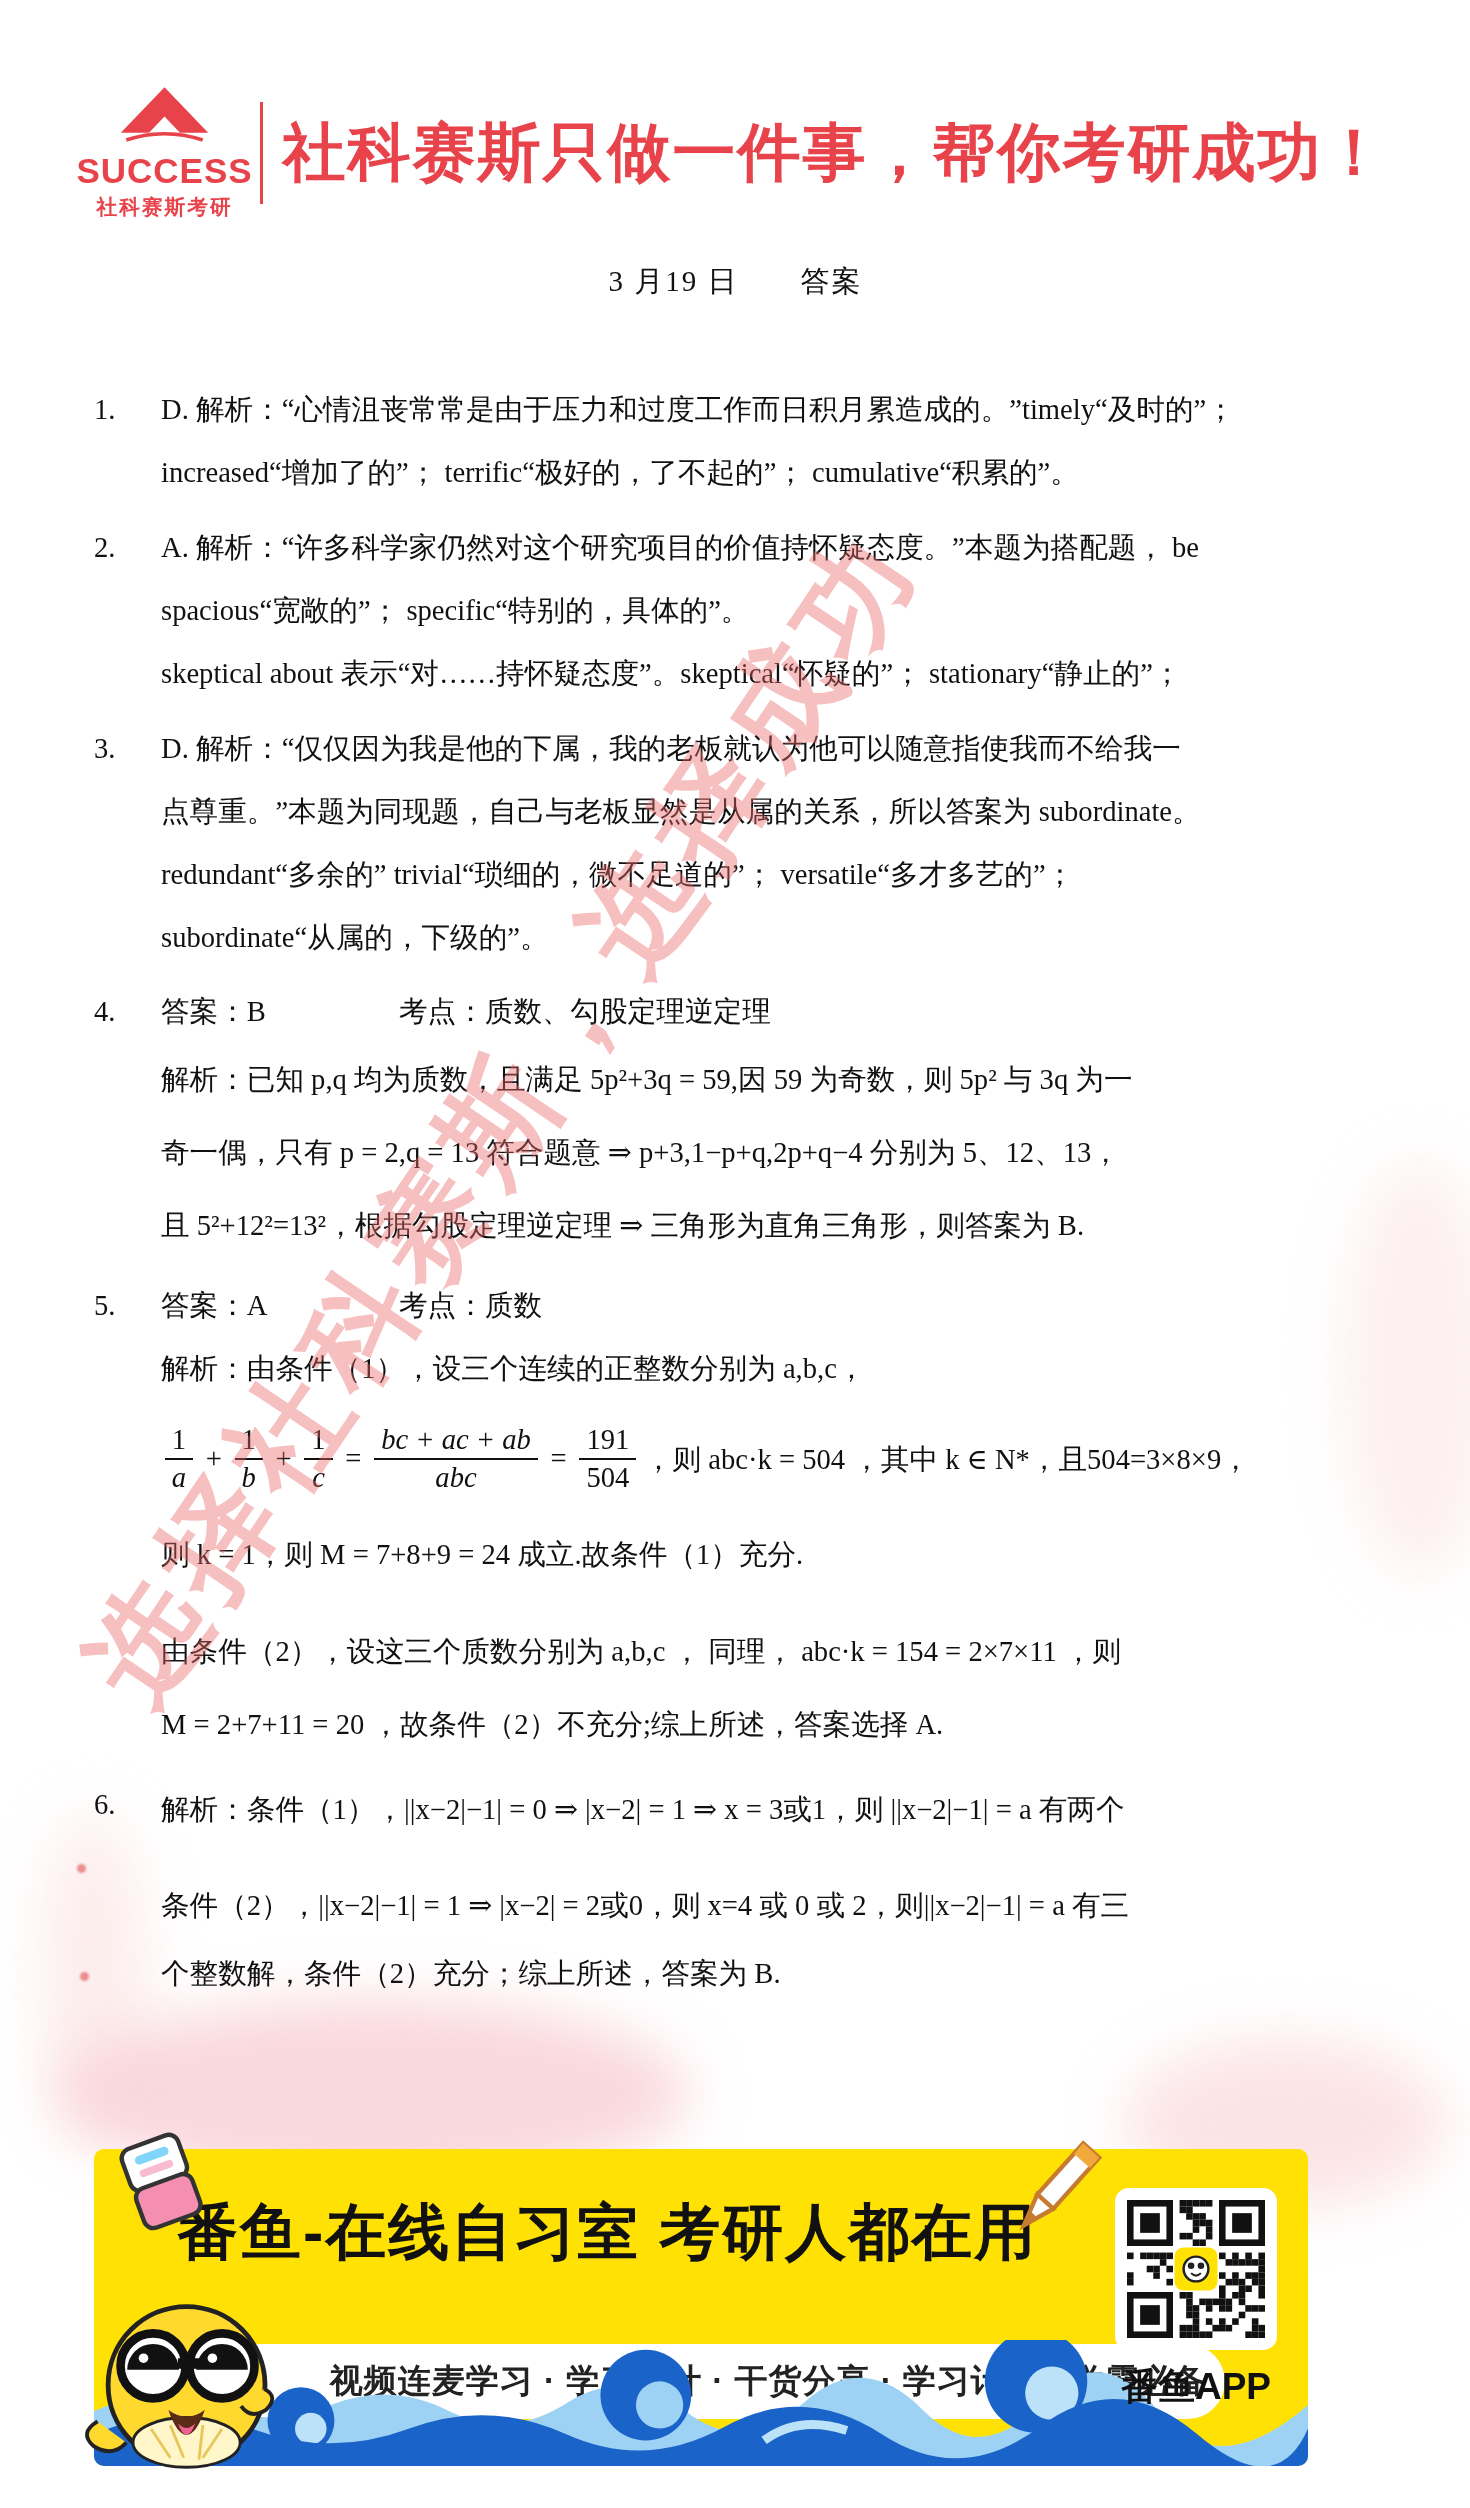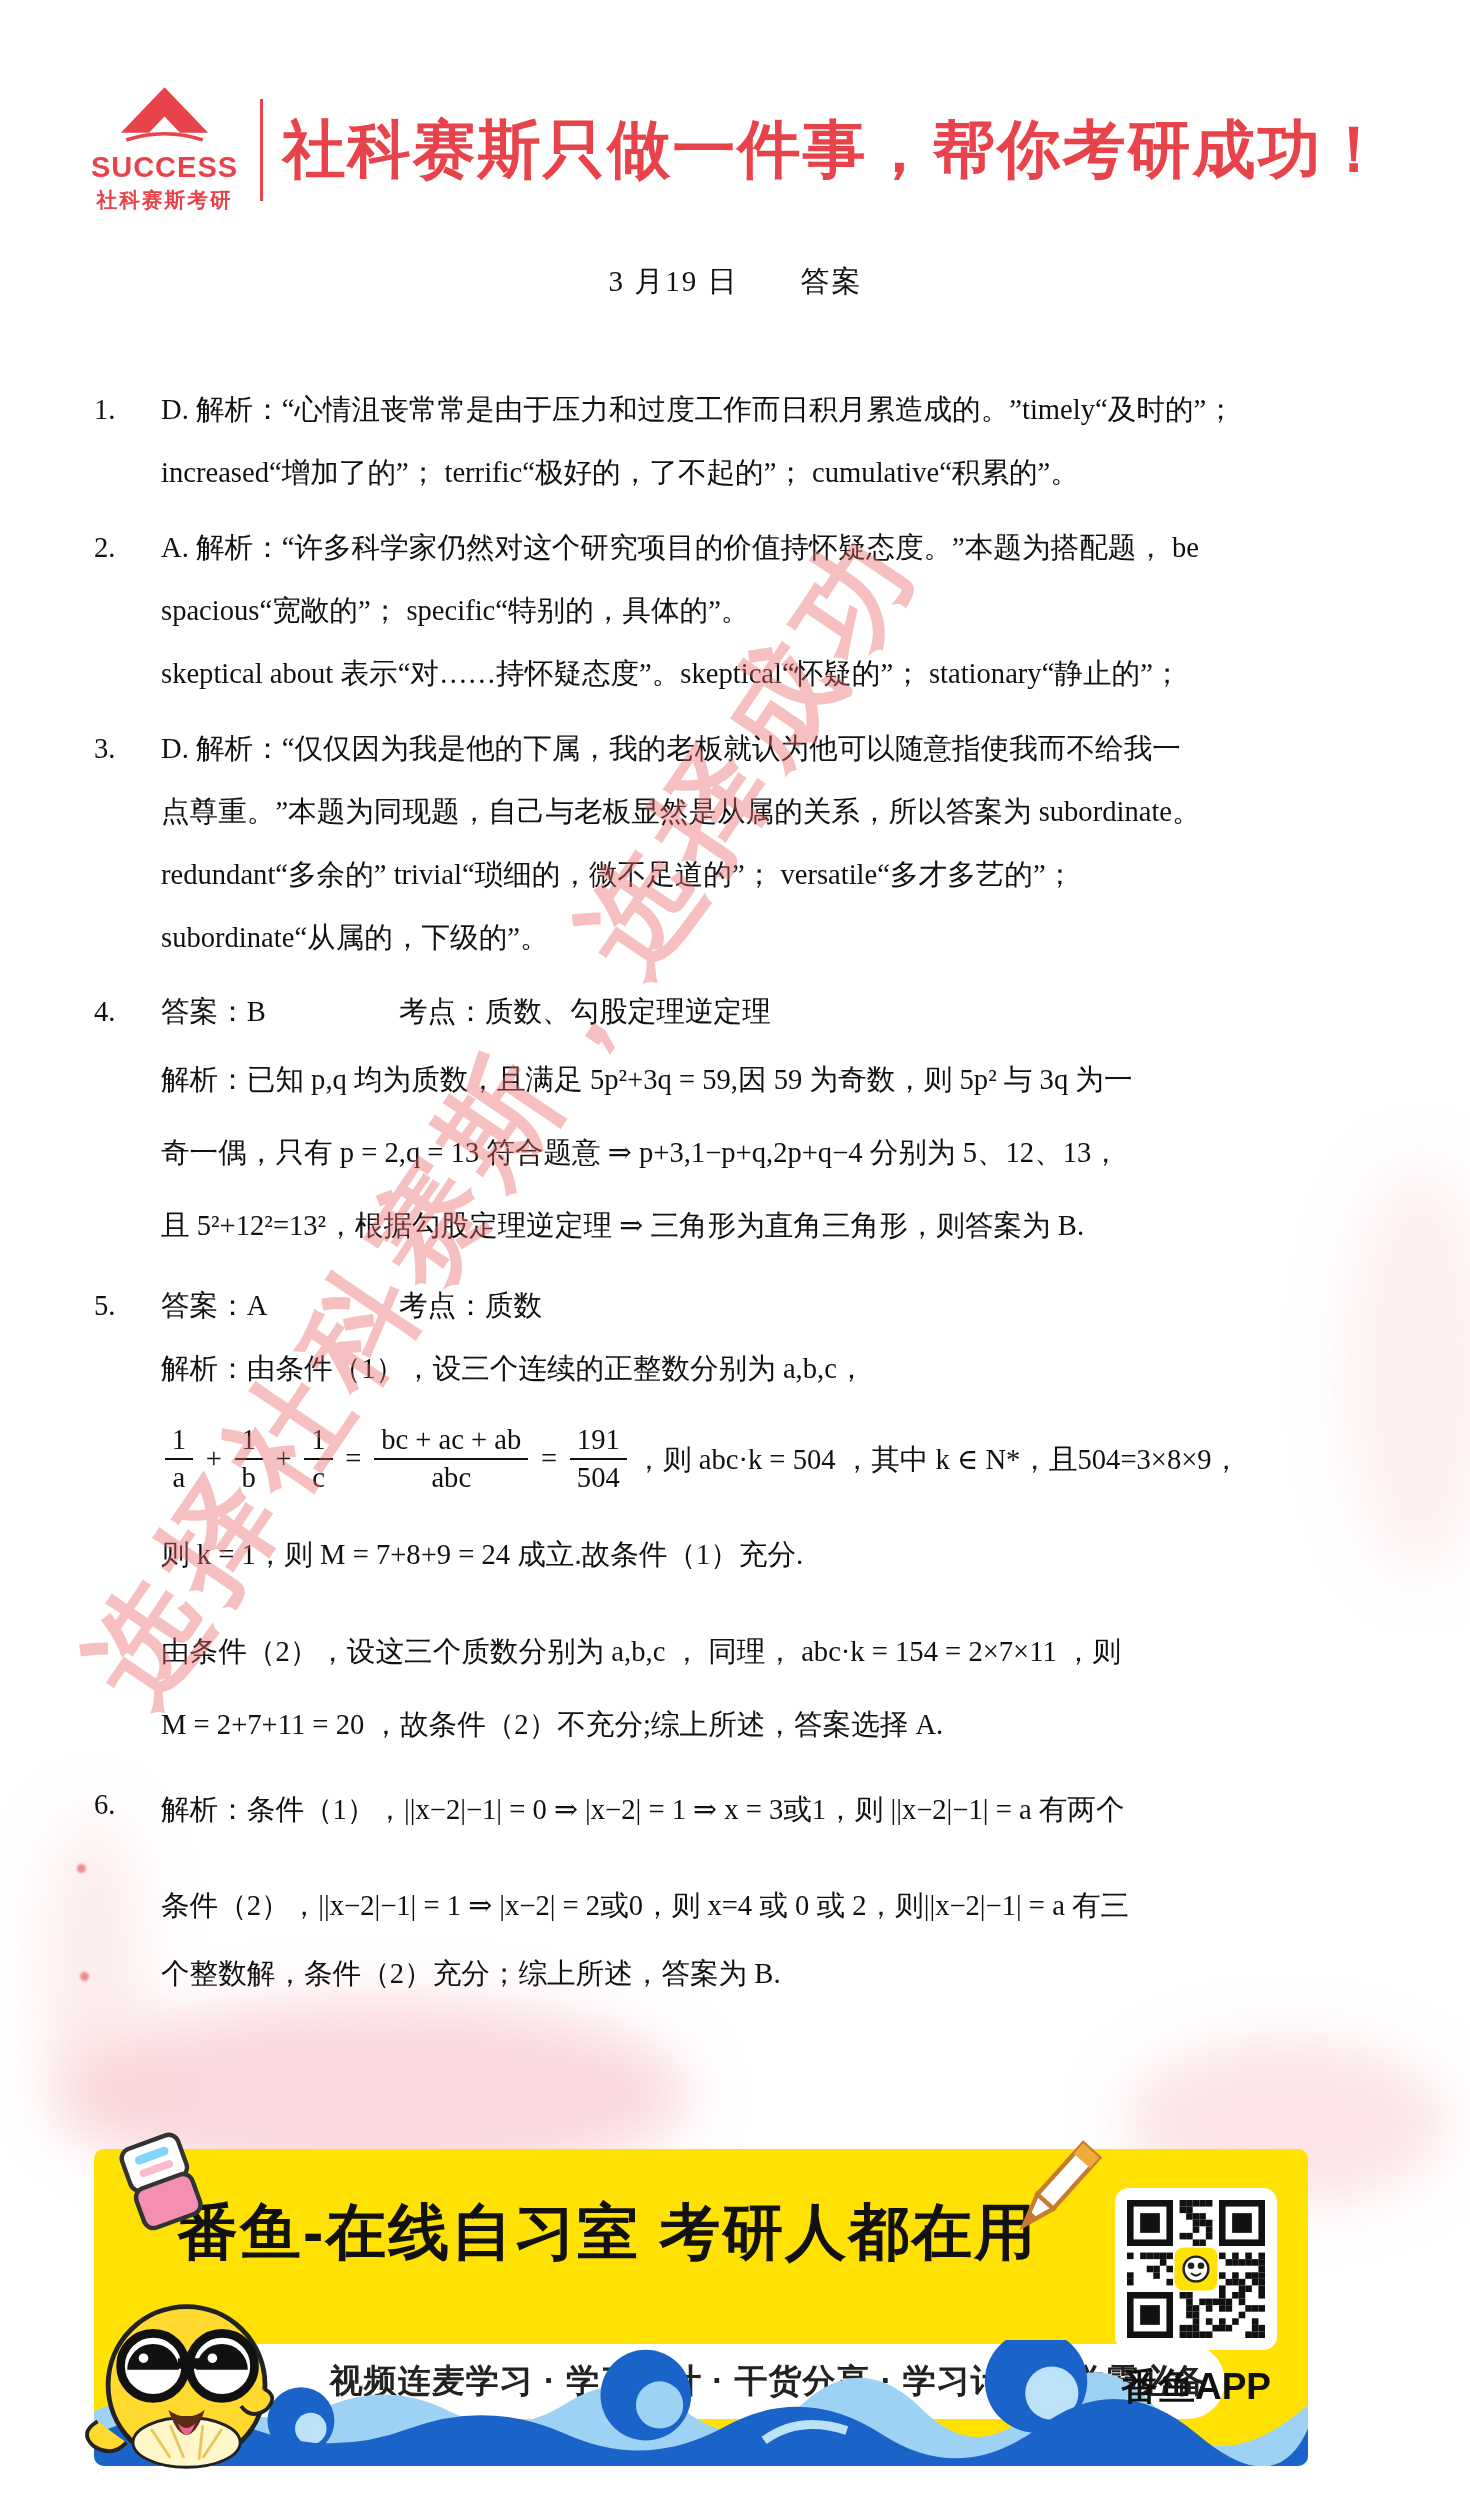--- a/index.html
+++ b/index.html
@@ -4,21 +4,21 @@
 <style>
   :root{ --red:#e8434a; }
   html,body{margin:0;padding:0;background:#ffffff;}
   .page{position:relative;width:1471px;height:2509px;background:#fff;overflow:hidden;
         font-family:"Liberation Serif","DejaVu Serif",serif;color:#111;margin:0 auto;}
 
   
   .header{position:absolute;top:85px;left:77px;display:flex;align-items:center;z-index:2;}
   .logo{display:flex;flex-direction:column;align-items:center;width:175px;flex:none;}
   .logo-en{color:var(--red);font-family:"Liberation Sans","DejaVu Sans",sans-serif;font-weight:bold;
-           font-size:29px;letter-spacing:1px;margin-top:1px;}
+           font-size:35px;letter-spacing:1px;margin-top:1px;}
   .logo-cn{color:var(--red);font-family:"Liberation Sans","DejaVu Sans",sans-serif;font-weight:bold;
            font-size:20.7px;letter-spacing:2px;margin-top:2px;}
   .divider{width:3px;height:102px;background:var(--red);margin:0 19.7px 0 7.9px;}
   .slogan{color:var(--red);font-family:"Liberation Sans","DejaVu Sans",sans-serif;font-weight:bold;
           font-size:63px;letter-spacing:2px;white-space:nowrap;}
 
   
   .title{position:absolute;top:262px;left:0;width:100%;text-align:center;font-size:29px;
          letter-spacing:2px;z-index:2;}
 
@@ -28,21 +28,21 @@
   .no{width:67px;flex:none;font-size:28.6px;line-height:63px;}
   .body{flex:1;}
   .line{font-size:28.6px;height:63px;line-height:63px;white-space:nowrap;}
   .math{height:73px;line-height:73px;}
   .pgap{margin-top:23.6px;}
   .head .topic{margin-left:126px;}
   .fracline{display:flex;align-items:center;height:118px;font-size:28.6px;white-space:nowrap;}
   .frac{display:inline-flex;flex-direction:column;align-items:center;line-height:1.25;margin:0 3.9px;}
   .frac .num{padding:0 6.9px;border-bottom:2px solid #111;}
   .frac .den{padding:0 6.9px;}
-  .v{}
+  .v{font-style:italic;}
   .op{margin:0 8.9px;}
   .tail{margin-left:3.9px;}
 
   
   .watermark{position:absolute;left:116px;top:1616px;height:148px;line-height:148px;
              transform-origin:left center;transform:rotate(-56deg);
              font-size:114px;letter-spacing:11.8px;font-weight:bold;
              color:rgba(235,106,106,0.42);white-space:nowrap;z-index:3;pointer-events:none;}
 
   

